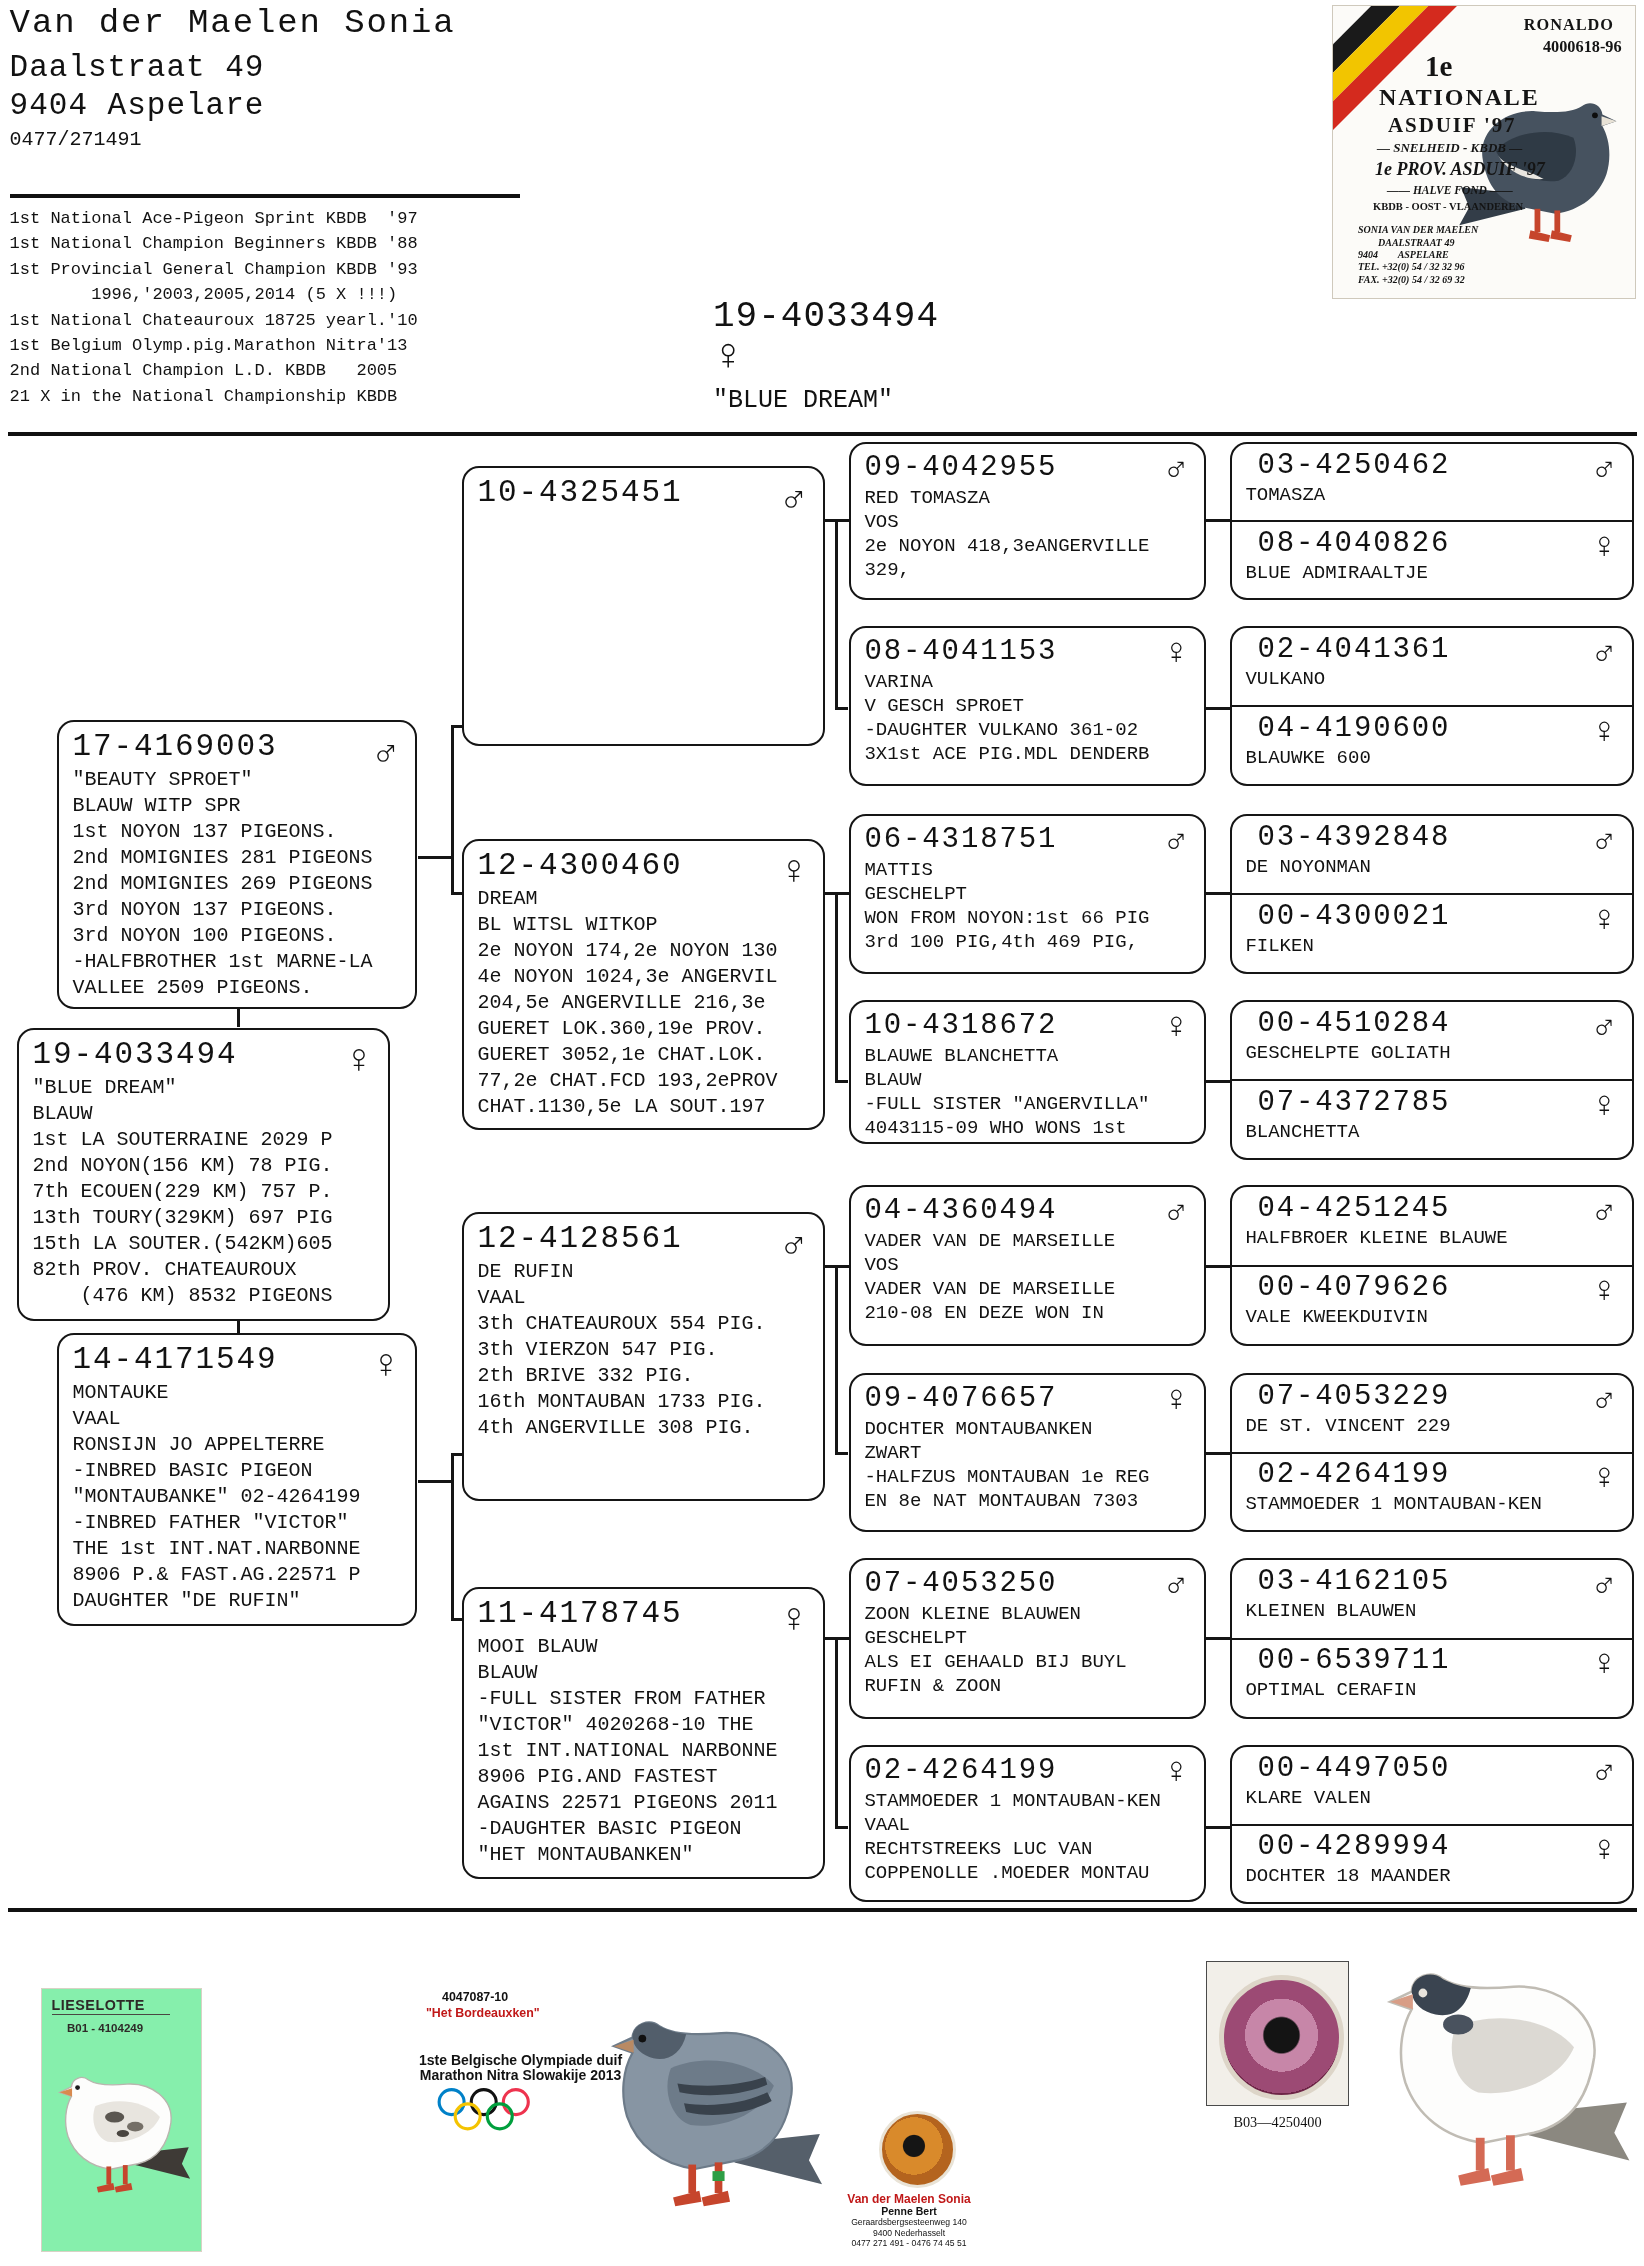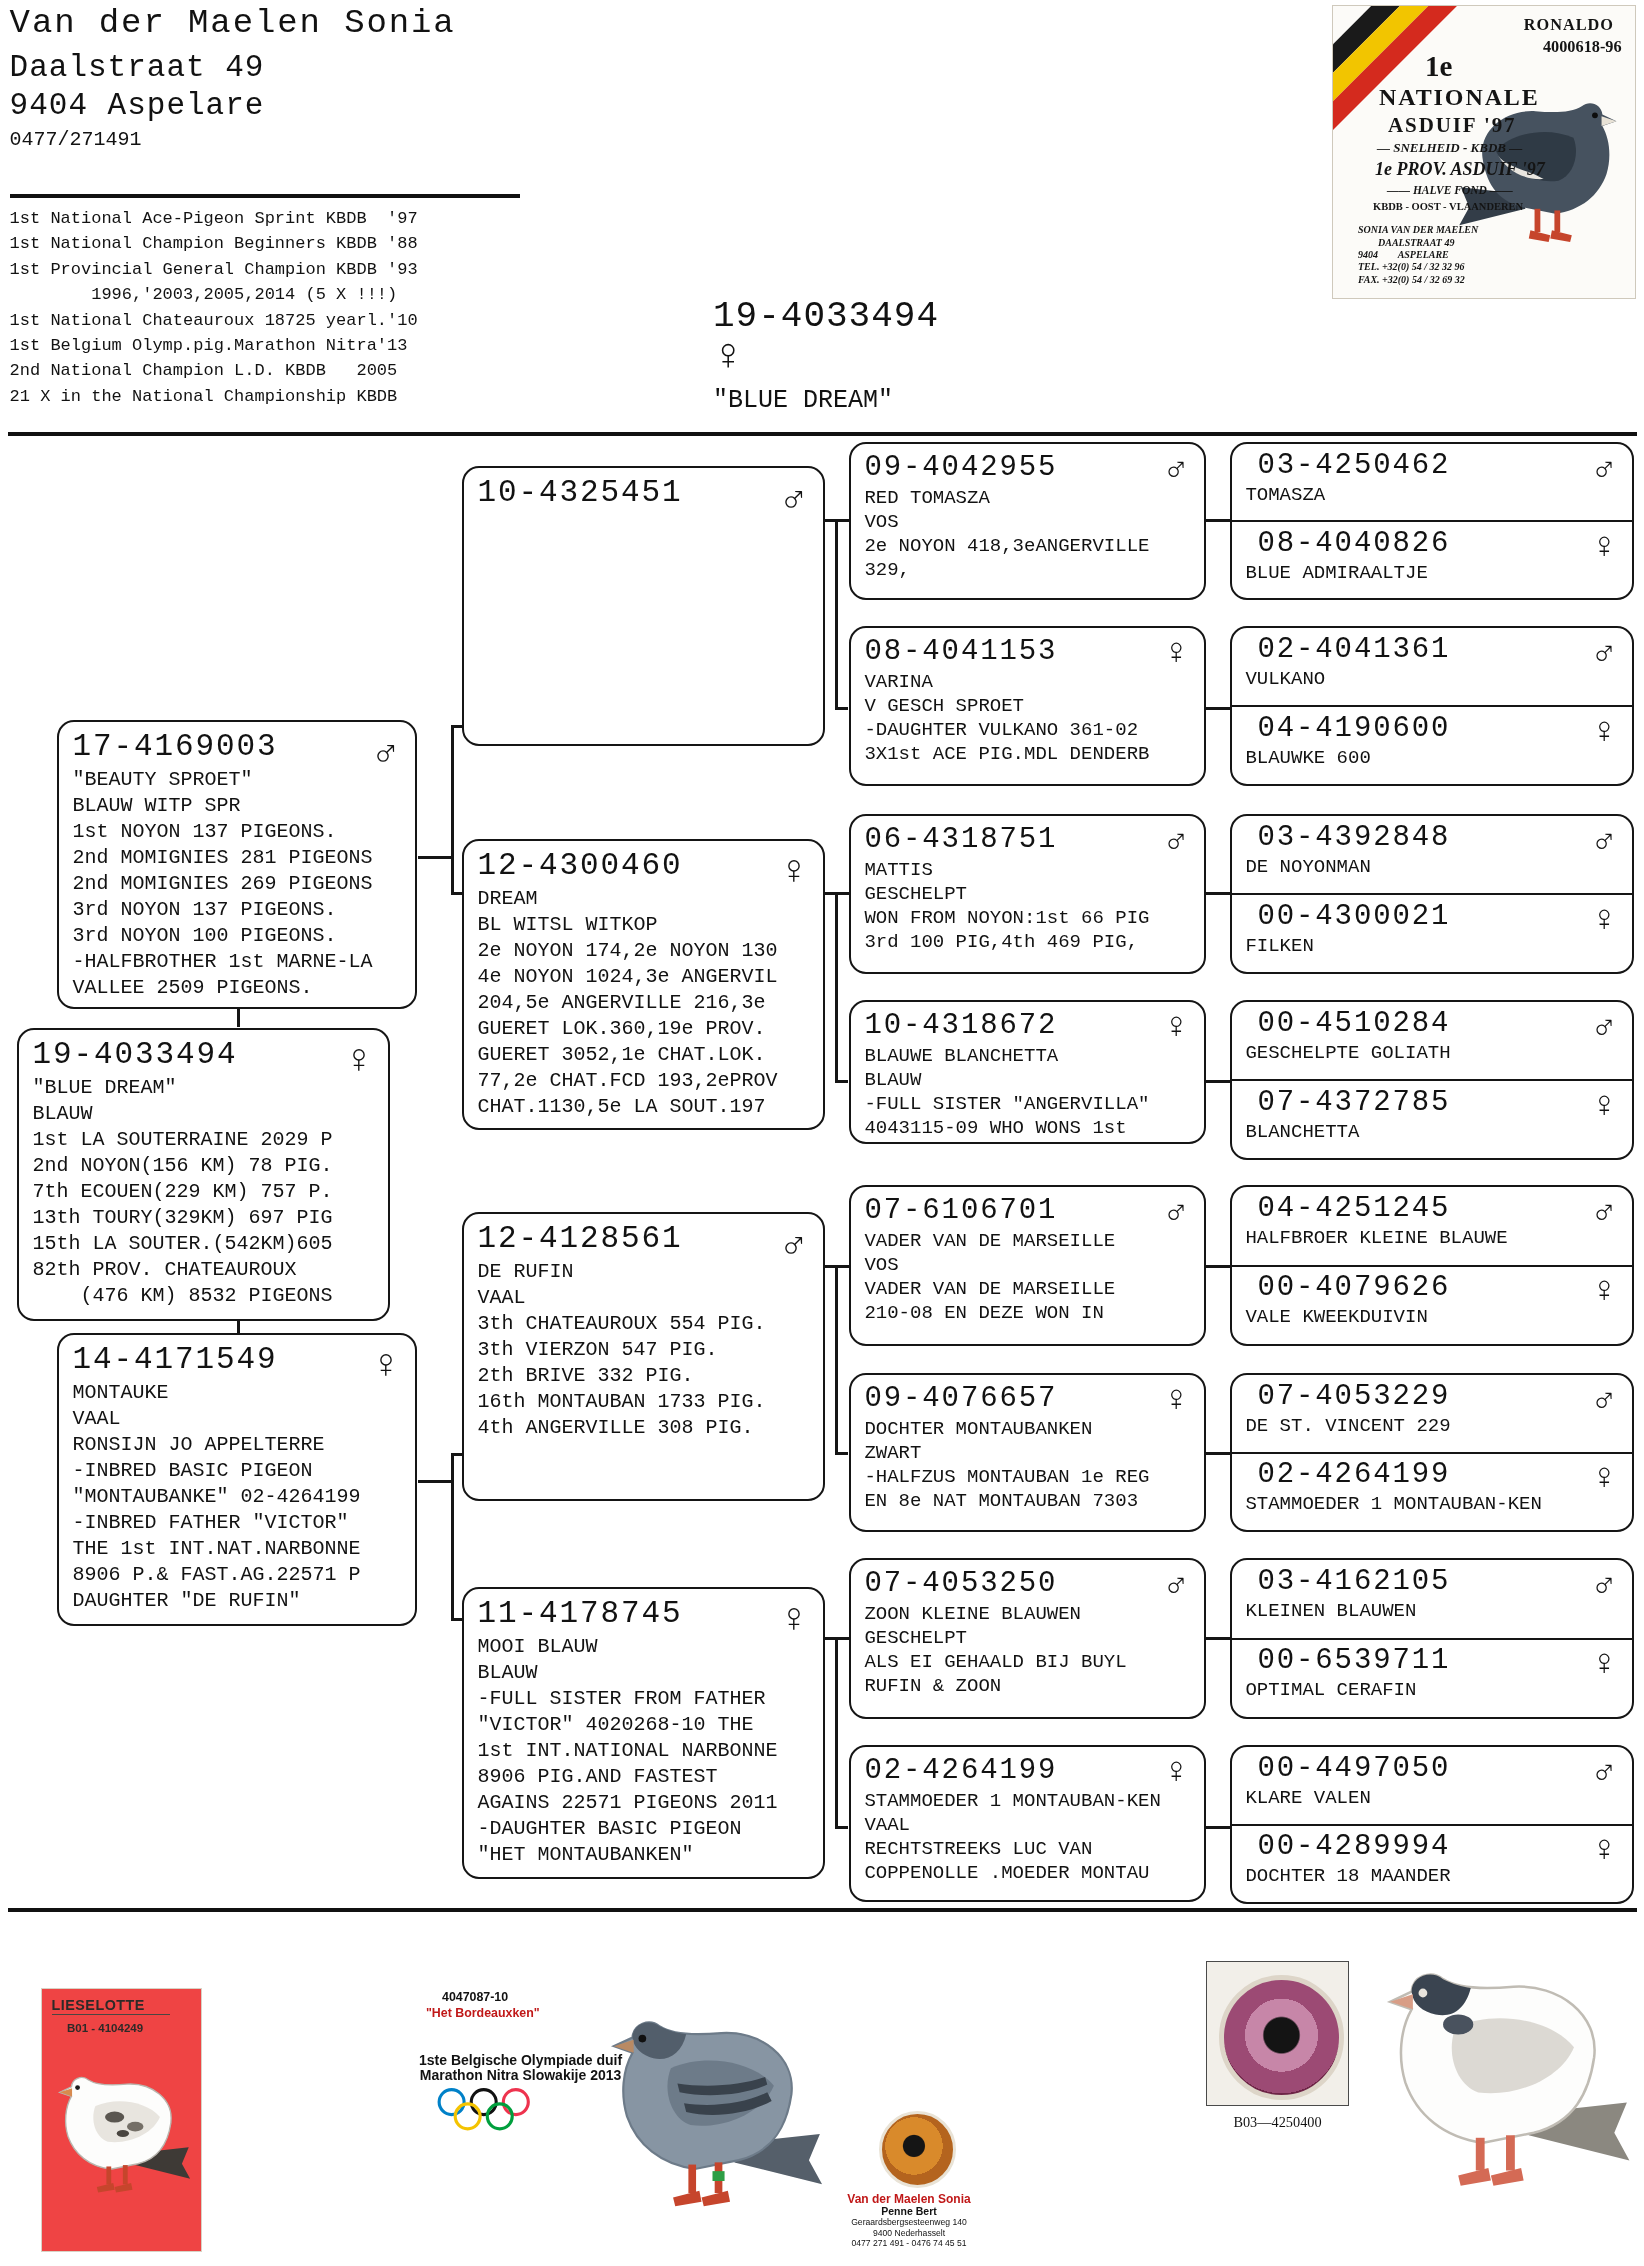--- a/index.html
+++ b/index.html
@@ -49,21 +49,21 @@
   #card .c-1e{position:absolute;left:92px;top:44px;font-size:29px;font-weight:bold;}
   #card .c-nat{position:absolute;left:46px;top:78px;font-size:24px;font-weight:bold;letter-spacing:1.9px;}
   #card .c-asd{position:absolute;left:55px;top:107px;font-size:21px;font-weight:bold;letter-spacing:1.9px;}
   #card .c-snel{position:absolute;left:44px;top:134px;font-size:13px;font-weight:bold;font-style:italic;}
   #card .c-prov{position:absolute;left:42px;top:153px;font-size:18px;font-weight:bold;font-style:italic;}
   #card .c-halve{position:absolute;left:54px;top:178px;font-size:11.5px;font-weight:bold;font-style:italic;}
   #card .c-kbdb{position:absolute;left:40px;top:195px;font-size;font-size:10.5px;font-weight:bold;}
   #card .c-owner{position:absolute;left:25px;bottom:11.5px;font-size:10px;font-weight:bold;font-style:italic;line-height:12.4px;white-space:pre;}
 
   
-  #lcard{left:41px;top:1988px;width:161px;height:264px;background:#ef4444;border:1px solid #d8d2c5;box-sizing:border-box;
+  #lcard{left:41px;top:1988px;width:161px;height:264px;background:#86efac;border:1px solid #d8d2c5;box-sizing:border-box;
          font-family:"Liberation Sans",sans-serif;}
   #lcard .t{position:absolute;left:9.6px;top:7.6px;font-size:14.3px;font-weight:bold;color:#2e2a28;letter-spacing:0.5px;
             border-bottom:1.9px solid #4a4642;padding-right:25px;padding-bottom:1.9px;}
   #lcard .r{position:absolute;left:25px;top:32.5px;font-size:11.5px;font-weight:bold;color:#2e2a28;}
 
   .sans{font-family:"Liberation Sans",sans-serif;}
   .c-ring2{left:442px;top:1990px;font-size:12.4px;font-weight:bold;}
   .c-name2{left:426px;top:2006px;font-size:12.4px;font-weight:bold;color:#c01818;}
   .c-oly{left:419px;top:2053px;font-size:14px;font-weight:bold;text-align:center;line-height:15.3px;white-space:pre;}
   .eye1{left:879px;top:2111px;width:71px;height:71px;border-radius:50%;border:3.8px solid #e9e3d6;
@@ -247,21 +247,21 @@
   </div>
   <div class="box box3" style="left:849px;top:1000px;width:357px;height:144px">
     <div class="ring">10-4318672</div>
     <span class="sex">♀</span>
     <div class="lines">BLAUWE BLANCHETTA
 BLAUW
 -FULL SISTER "ANGERVILLA"
 4043115-09 WHO WONS 1st</div>
   </div>
   <div class="box box3" style="left:849px;top:1185px;width:357px;height:161px">
-    <div class="ring">07-6106701</div>
+    <div class="ring">04-4360494</div>
     <span class="sex">♂</span>
     <div class="lines">VADER VAN DE MARSEILLE
 VOS
 VADER VAN DE MARSEILLE
 210-08 EN DEZE WON IN</div>
   </div>
   <div class="box box3" style="left:849px;top:1373px;width:357px;height:159px">
     <div class="ring">09-4076657</div>
     <span class="sex">♀</span>
     <div class="lines">DOCHTER MONTAUBANKEN

